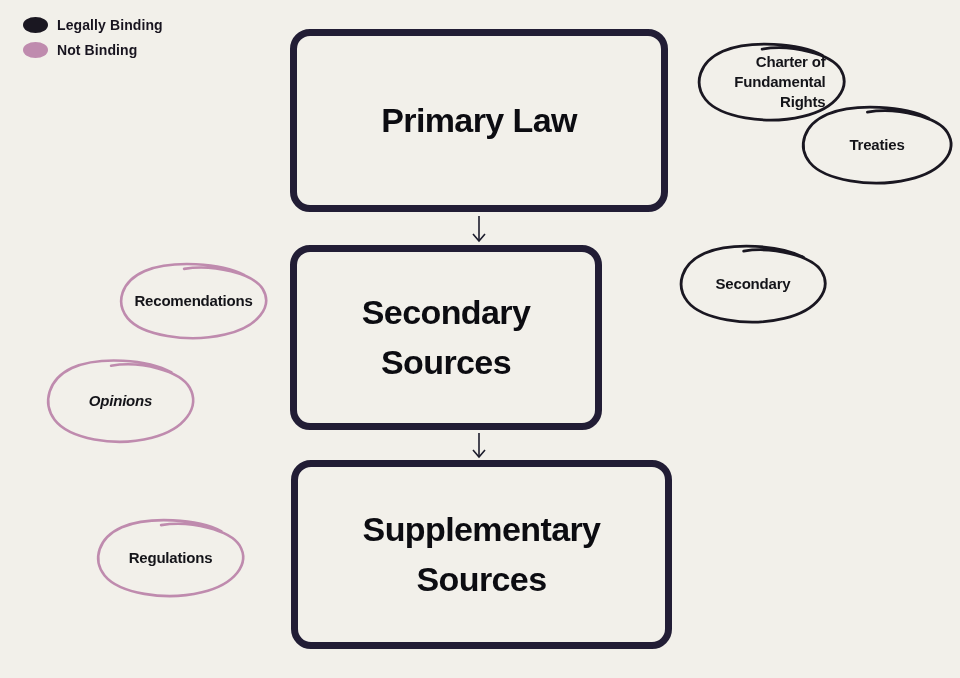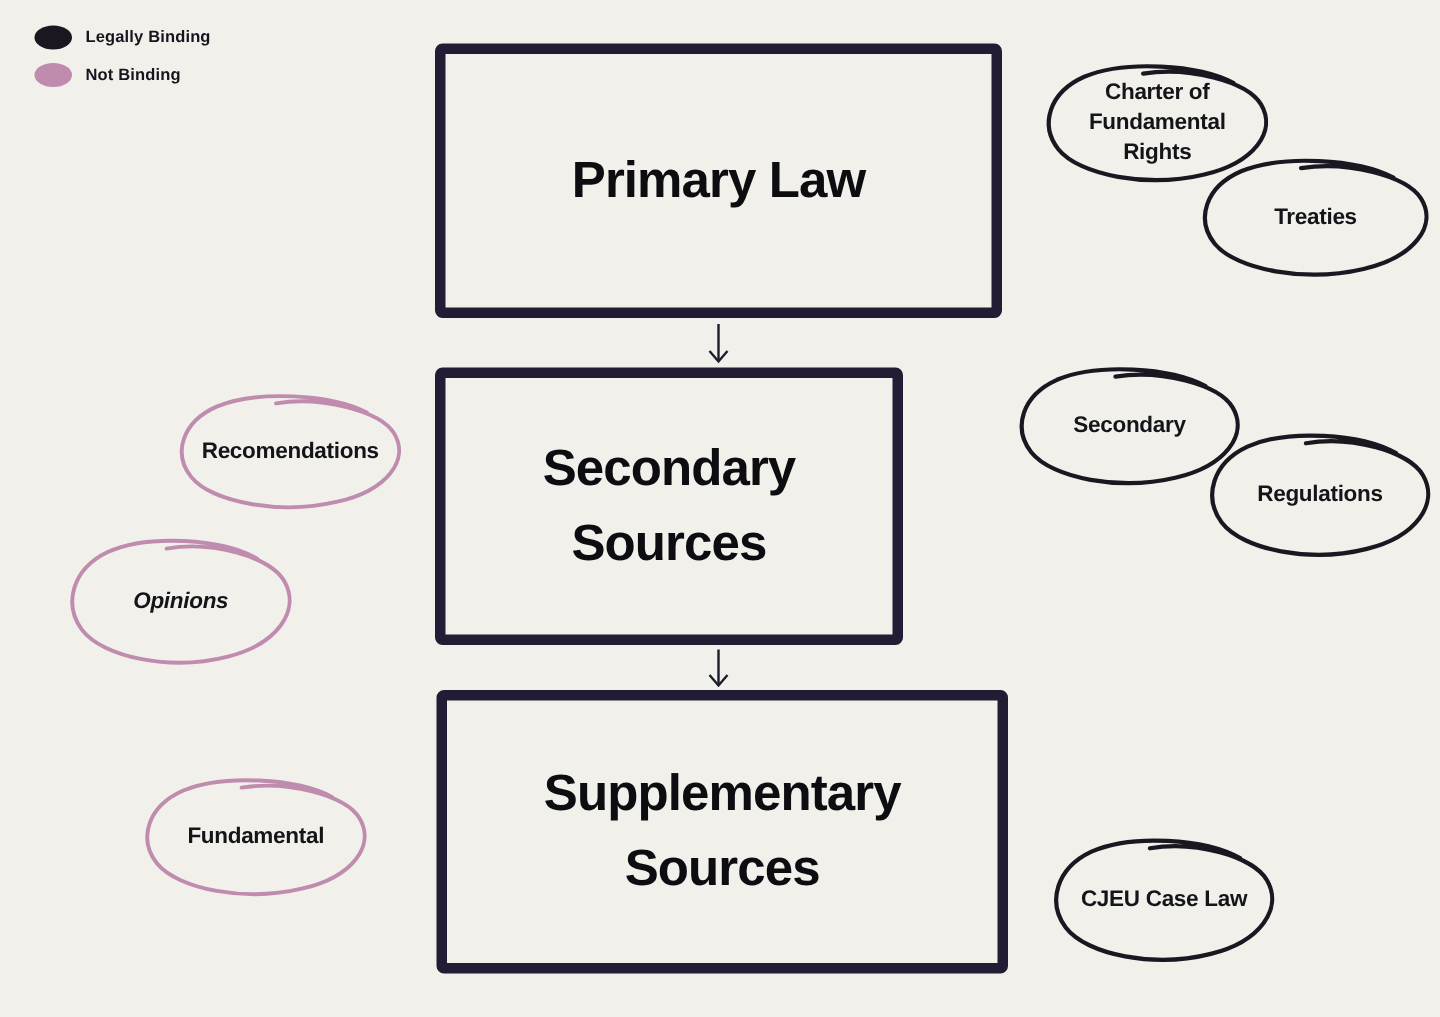--- a/index.html
+++ b/index.html
@@ -18,48 +18,48 @@
     position:relative;
   }
   .canvas{position:absolute;inset:0;width:960px;height:678px;}
 
   
   .legend{position:absolute;left:23px;top:14px;}
   .legend-row{display:flex;align-items:center;height:22px;margin-bottom:3px;}
   .swatch{width:25px;height:16px;border-radius:50%;flex:0 0 auto;}
   .swatch.dark{background:var(--binding);}
   .swatch.pink{background:var(--not-binding);}
-  .legend-label{margin-left:9px;font-size:11px;font-weight:bold;letter-spacing:0.1px;color:#18141f;}
+  .legend-label{margin-left:9px;font-size:14px;font-weight:bold;letter-spacing:0.1px;color:#18141f;}
 
   
   .node{
     position:absolute;
     border:7px solid var(--box-border);
-    border-radius:5px;
+    border-radius:20px;
     background:transparent;
     display:flex;align-items:center;justify-content:center;
   }
   .node-title{
     font-size:34px;font-weight:bold;letter-spacing:-0.6px;
     color:#0c0c11;text-align:center;line-height:1.45;
   }
   #node-primary{left:290px;top:29px;width:378px;height:183px;}
   #node-secondary{left:290px;top:245px;width:312px;height:185px;}
   #node-supplementary{left:291px;top:460px;width:381px;height:189px;}
   #node-supplementary .node-title{width:300px;}
 
   
   .bubble{position:absolute;display:flex;align-items:center;justify-content:center;}
   .bubble svg{position:absolute;inset:0;width:100%;height:100%;overflow:visible;}
   .bubble .scribble{fill:none;stroke-linecap:round;}
   .bubble.dark .scribble{stroke:var(--binding);stroke-width:2.8px;}
   .bubble.pink .scribble{stroke:var(--not-binding);stroke-width:2.6px;}
   .bubble-label{
     position:relative;z-index:1;font-size:15px;font-weight:bold;
-    color:#141419;text-align:center;line-height:1.35;letter-spacing:-0.2px;
+    color:#141419;text-align:right;line-height:1.35;letter-spacing:-0.2px;
   }
   #bubble-charter{left:693px;top:40px;width:157px;height:84px;}
   #bubble-charter .bubble-label{width:108px;}
   #bubble-treaties{left:797px;top:103px;width:160px;height:84px;}
   #bubble-decisions{left:675px;top:242px;width:156px;height:84px;}
   #bubble-regulations{left:802px;top:286px;width:156px;height:88px;}
   #bubble-directives{left:693px;top:358px;width:156px;height:82px;}
   #bubble-international-law{left:778px;top:463px;width:156px;height:86px;}
   #bubble-international-law .bubble-label{width:150px;}
   #bubble-cjeu-case-law{left:698px;top:556px;width:156px;height:88px;}
@@ -122,50 +122,38 @@
     <span class="bubble-label">Treaties</span>
   </div>
 
   <div class="bubble dark" id="bubble-decisions">
     <svg viewBox="0 0 200 120" preserveAspectRatio="none">
       <path class="scribble" vector-effect="non-scaling-stroke" d="M 165 22 C 135 4 72 0 38 16 C 8 31 0 62 16 85 C 34 110 92 122 140 109 C 182 98 202 68 188 42 C 176 20 126 6 88 13"></path>
     </svg>
     <span class="bubble-label">Secondary</span>
   </div>
 
-  <div class="bubble dark" id="bubble-regulations">
-    <svg viewBox="0 0 200 120" preserveAspectRatio="none">
-      <path class="scribble" vector-effect="non-scaling-stroke" d="M 165 22 C 135 4 72 0 38 16 C 8 31 0 62 16 85 C 34 110 92 122 140 109 C 182 98 202 68 188 42 C 176 20 126 6 88 13"></path>
-    </svg>
-    <span class="bubble-label">Regulations</span>
-  </div>
 
 
 
-  <div class="bubble dark" id="bubble-cjeu-case-law">
-    <svg viewBox="0 0 200 120" preserveAspectRatio="none">
-      <path class="scribble" vector-effect="non-scaling-stroke" d="M 165 22 C 135 4 72 0 38 16 C 8 31 0 62 16 85 C 34 110 92 122 140 109 C 182 98 202 68 188 42 C 176 20 126 6 88 13"></path>
-    </svg>
-    <span class="bubble-label">CJEU Case Law</span>
-  </div>
 
   <div class="bubble pink" id="bubble-recomendations">
     <svg viewBox="0 0 200 120" preserveAspectRatio="none">
       <path class="scribble" vector-effect="non-scaling-stroke" d="M 165 22 C 135 4 72 0 38 16 C 8 31 0 62 16 85 C 34 110 92 122 140 109 C 182 98 202 68 188 42 C 176 20 126 6 88 13"></path>
     </svg>
     <span class="bubble-label">Recomendations</span>
   </div>
 
   <div class="bubble pink" id="bubble-opinions">
     <svg viewBox="0 0 200 120" preserveAspectRatio="none">
       <path class="scribble" vector-effect="non-scaling-stroke" d="M 165 22 C 135 4 72 0 38 16 C 8 31 0 62 16 85 C 34 110 92 122 140 109 C 182 98 202 68 188 42 C 176 20 126 6 88 13"></path>
     </svg>
     <span class="bubble-label">Opinions</span>
   </div>
 
   <div class="bubble pink" id="bubble-guidelines">
     <svg viewBox="0 0 200 120" preserveAspectRatio="none">
       <path class="scribble" vector-effect="non-scaling-stroke" d="M 165 22 C 135 4 72 0 38 16 C 8 31 0 62 16 85 C 34 110 92 122 140 109 C 182 98 202 68 188 42 C 176 20 126 6 88 13"></path>
     </svg>
-    <span class="bubble-label">Fundamental</span>
+    <span class="bubble-label">Regulations</span>
   </div>
 
 </div>
 
 </body></html>

